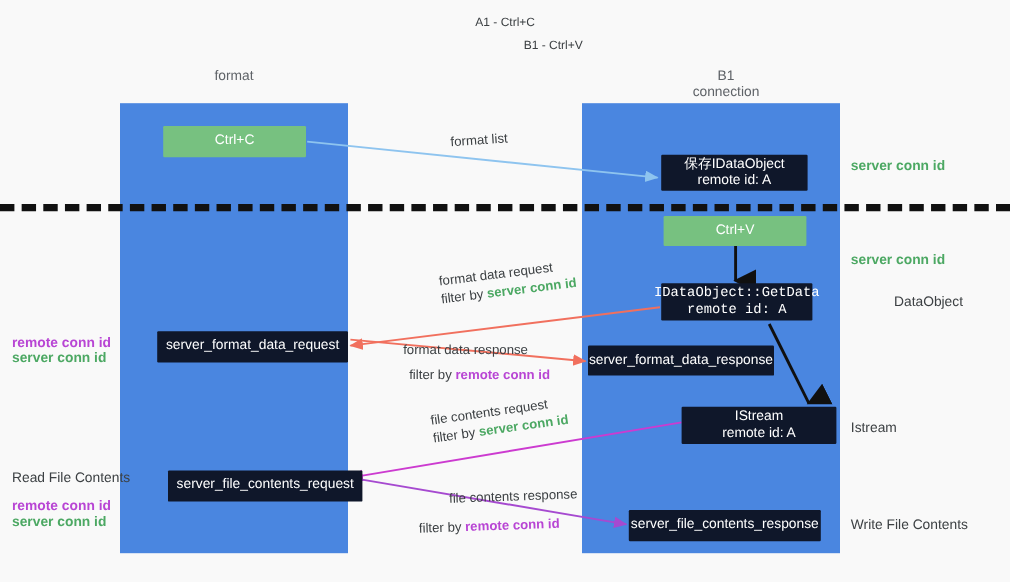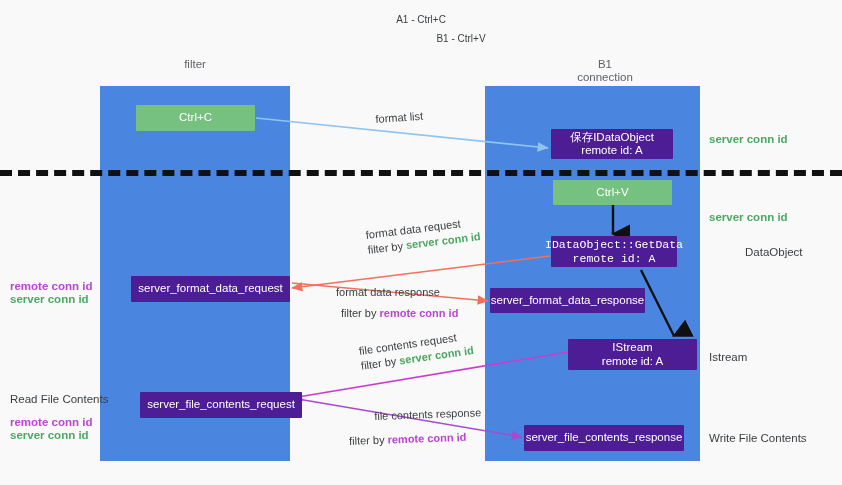--- a/index.html
+++ b/index.html
@@ -43,21 +43,21 @@
     flex-direction: column;
     align-items: center;
     justify-content: center;
     text-align: center;
     color: #ffffff;
     font-size: 11.5px;
     line-height: 13.5px;
     border-radius: 1px;
   }
   .node.green { background: #77c180; }
-  .node.orange { background: #4c1d95; }
+  .node.orange { background: #0f172a; }
   .edge-label {
     position: absolute;
     font-size: 11px;
     line-height: 15px;
     color: #3c4043;
     white-space: nowrap;
   }
   .edge-label.rot {
     transform-origin: left top;
   }
@@ -89,21 +89,21 @@
 </style>
 </head>
 <body>
 
 <div id="canvas">
 
   <div class="title" style="left:0; top:10px;">A1 - Ctrl+C</div>
   <div class="title" style="left:0; top:29px;padding-left:40px;">B1 - Ctrl+V</div>
 
   <div class="lane-head" style="left:115px; top:58px; width:160px;">
-    <div>filter</div>
+    <div>format</div>
   </div>
   <div class="lane-head" style="left:525px; top:58px; width:160px;">
     <div>B1</div>
     <div>connection</div>
   </div>
 
   <div class="lane" style="left:100px; top:86px; width:190px; height:375px;"></div>
   <div class="lane" style="left:485px; top:86px; width:215px; height:375px;"></div>
 
   <svg id="wires" viewBox="0 0 842 485">

